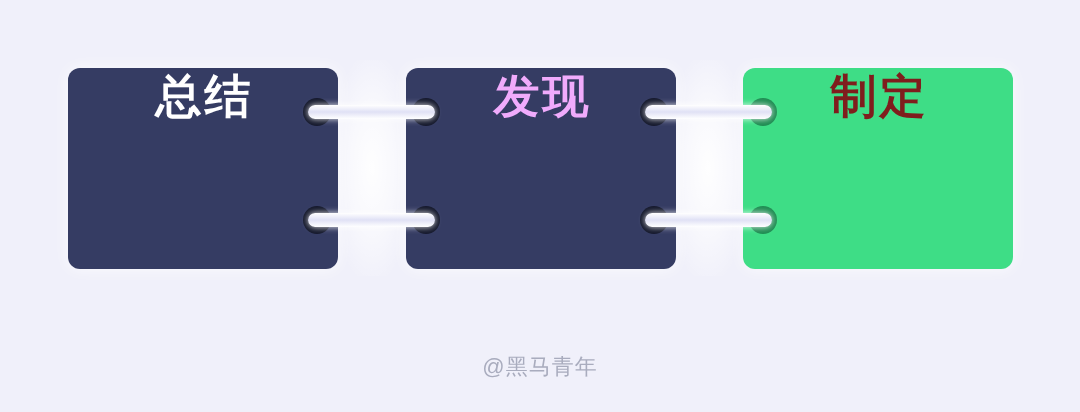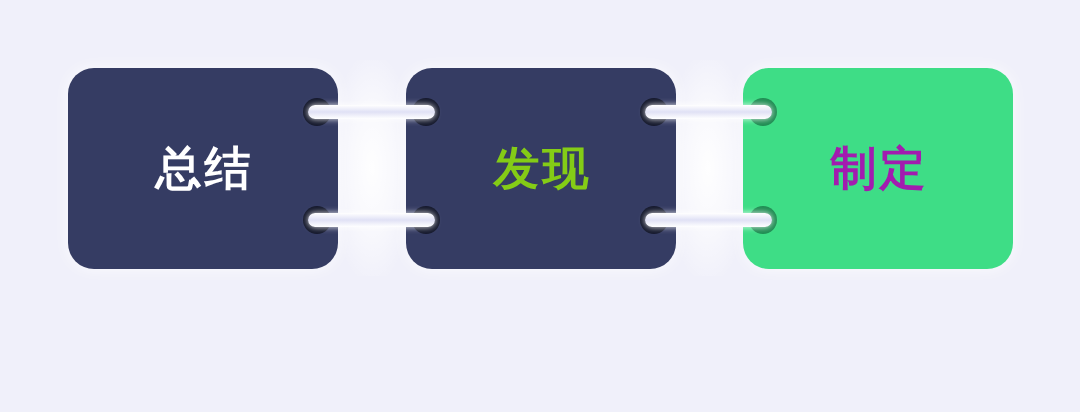--- a/index.html
+++ b/index.html
@@ -32,25 +32,25 @@
                 rgba(255,255,255,0) 100%);
   }
   .gap-glow.g1 { left: 336px; }
   .gap-glow.g2 { left: 672px; }
 
   .card {
     position: absolute;
     top: 68px;
     width: 270px;
     height: 201px;
-    border-radius: 26px;
+    border-radius: 12px;
     z-index: 1;
     display: flex;
-    flex-direction: column;
-    align-items: center;
+    flex-direction: row;
+    align-items: flex-start;
     justify-content: center;
     box-shadow: 0 0 16px rgba(255,255,255,0.75);
   }
   .card.c0 { left: 68px; }
   .card.c1 { left: 406px; }
   .card.c2 { left: 743px; }
 
   .card .line {
     font-size: 46px;
     line-height: 57px;
@@ -105,36 +105,37 @@
 
 <div class="stage" style="background: rgb(240, 240, 250);">
 
   <div class="gap-glow g1"></div>
   <div class="gap-glow g2"></div>
 
   <div class="card c0" style="background: rgb(53, 60, 99); color: rgb(255, 255, 255);">
     <div class="line">总结</div>
   </div>
 
-  <div class="card c1" style="background: rgb(53, 60, 99); color: #84cc16;">
+  <div class="card c1" style="background: rgb(53, 60, 99); color: #f0abfc;">
     <div class="line">发现</div>
   </div>
 
-  <div class="card c2" style="background: rgb(62, 221, 134); color: #a21caf;">
+  <div class="card c2" style="background: rgb(62, 221, 134); color: #7f1d1d;">
     <div class="line">制定</div>
   </div>
 
   <div class="grommet row-top p0r" style="background: rgb(20, 24, 44);"></div>
   <div class="grommet row-bottom p0r" style="background: rgb(20, 24, 44);"></div>
   <div class="grommet row-top p1l" style="background: rgb(20, 24, 44);"></div>
   <div class="grommet row-bottom p1l" style="background: rgb(20, 24, 44);"></div>
   <div class="grommet row-top p1r" style="background: rgb(20, 24, 44);"></div>
   <div class="grommet row-bottom p1r" style="background: rgb(20, 24, 44);"></div>
   <div class="grommet row-top p2l" style="background: rgb(30, 140, 82);"></div>
   <div class="grommet row-bottom p2l" style="background: rgb(30, 140, 82);"></div>
 
   <div class="pill row-top gap1" style="background: linear-gradient(rgb(255, 255, 255) 0%, rgb(224, 225, 245) 50%, rgb(255, 255, 255) 100%);"></div>
   <div class="pill row-bottom gap1" style="background: linear-gradient(rgb(255, 255, 255) 0%, rgb(224, 225, 245) 50%, rgb(255, 255, 255) 100%);"></div>
   <div class="pill row-top gap2" style="background: linear-gradient(rgb(255, 255, 255) 0%, rgb(224, 225, 245) 50%, rgb(255, 255, 255) 100%);"></div>
   <div class="pill row-bottom gap2" style="background: linear-gradient(rgb(255, 255, 255) 0%, rgb(224, 225, 245) 50%, rgb(255, 255, 255) 100%);"></div>
 
+  <div class="watermark" style="color: rgb(169, 172, 190);">@黑马青年</div>
 
 </div>
 
 </body></html>

